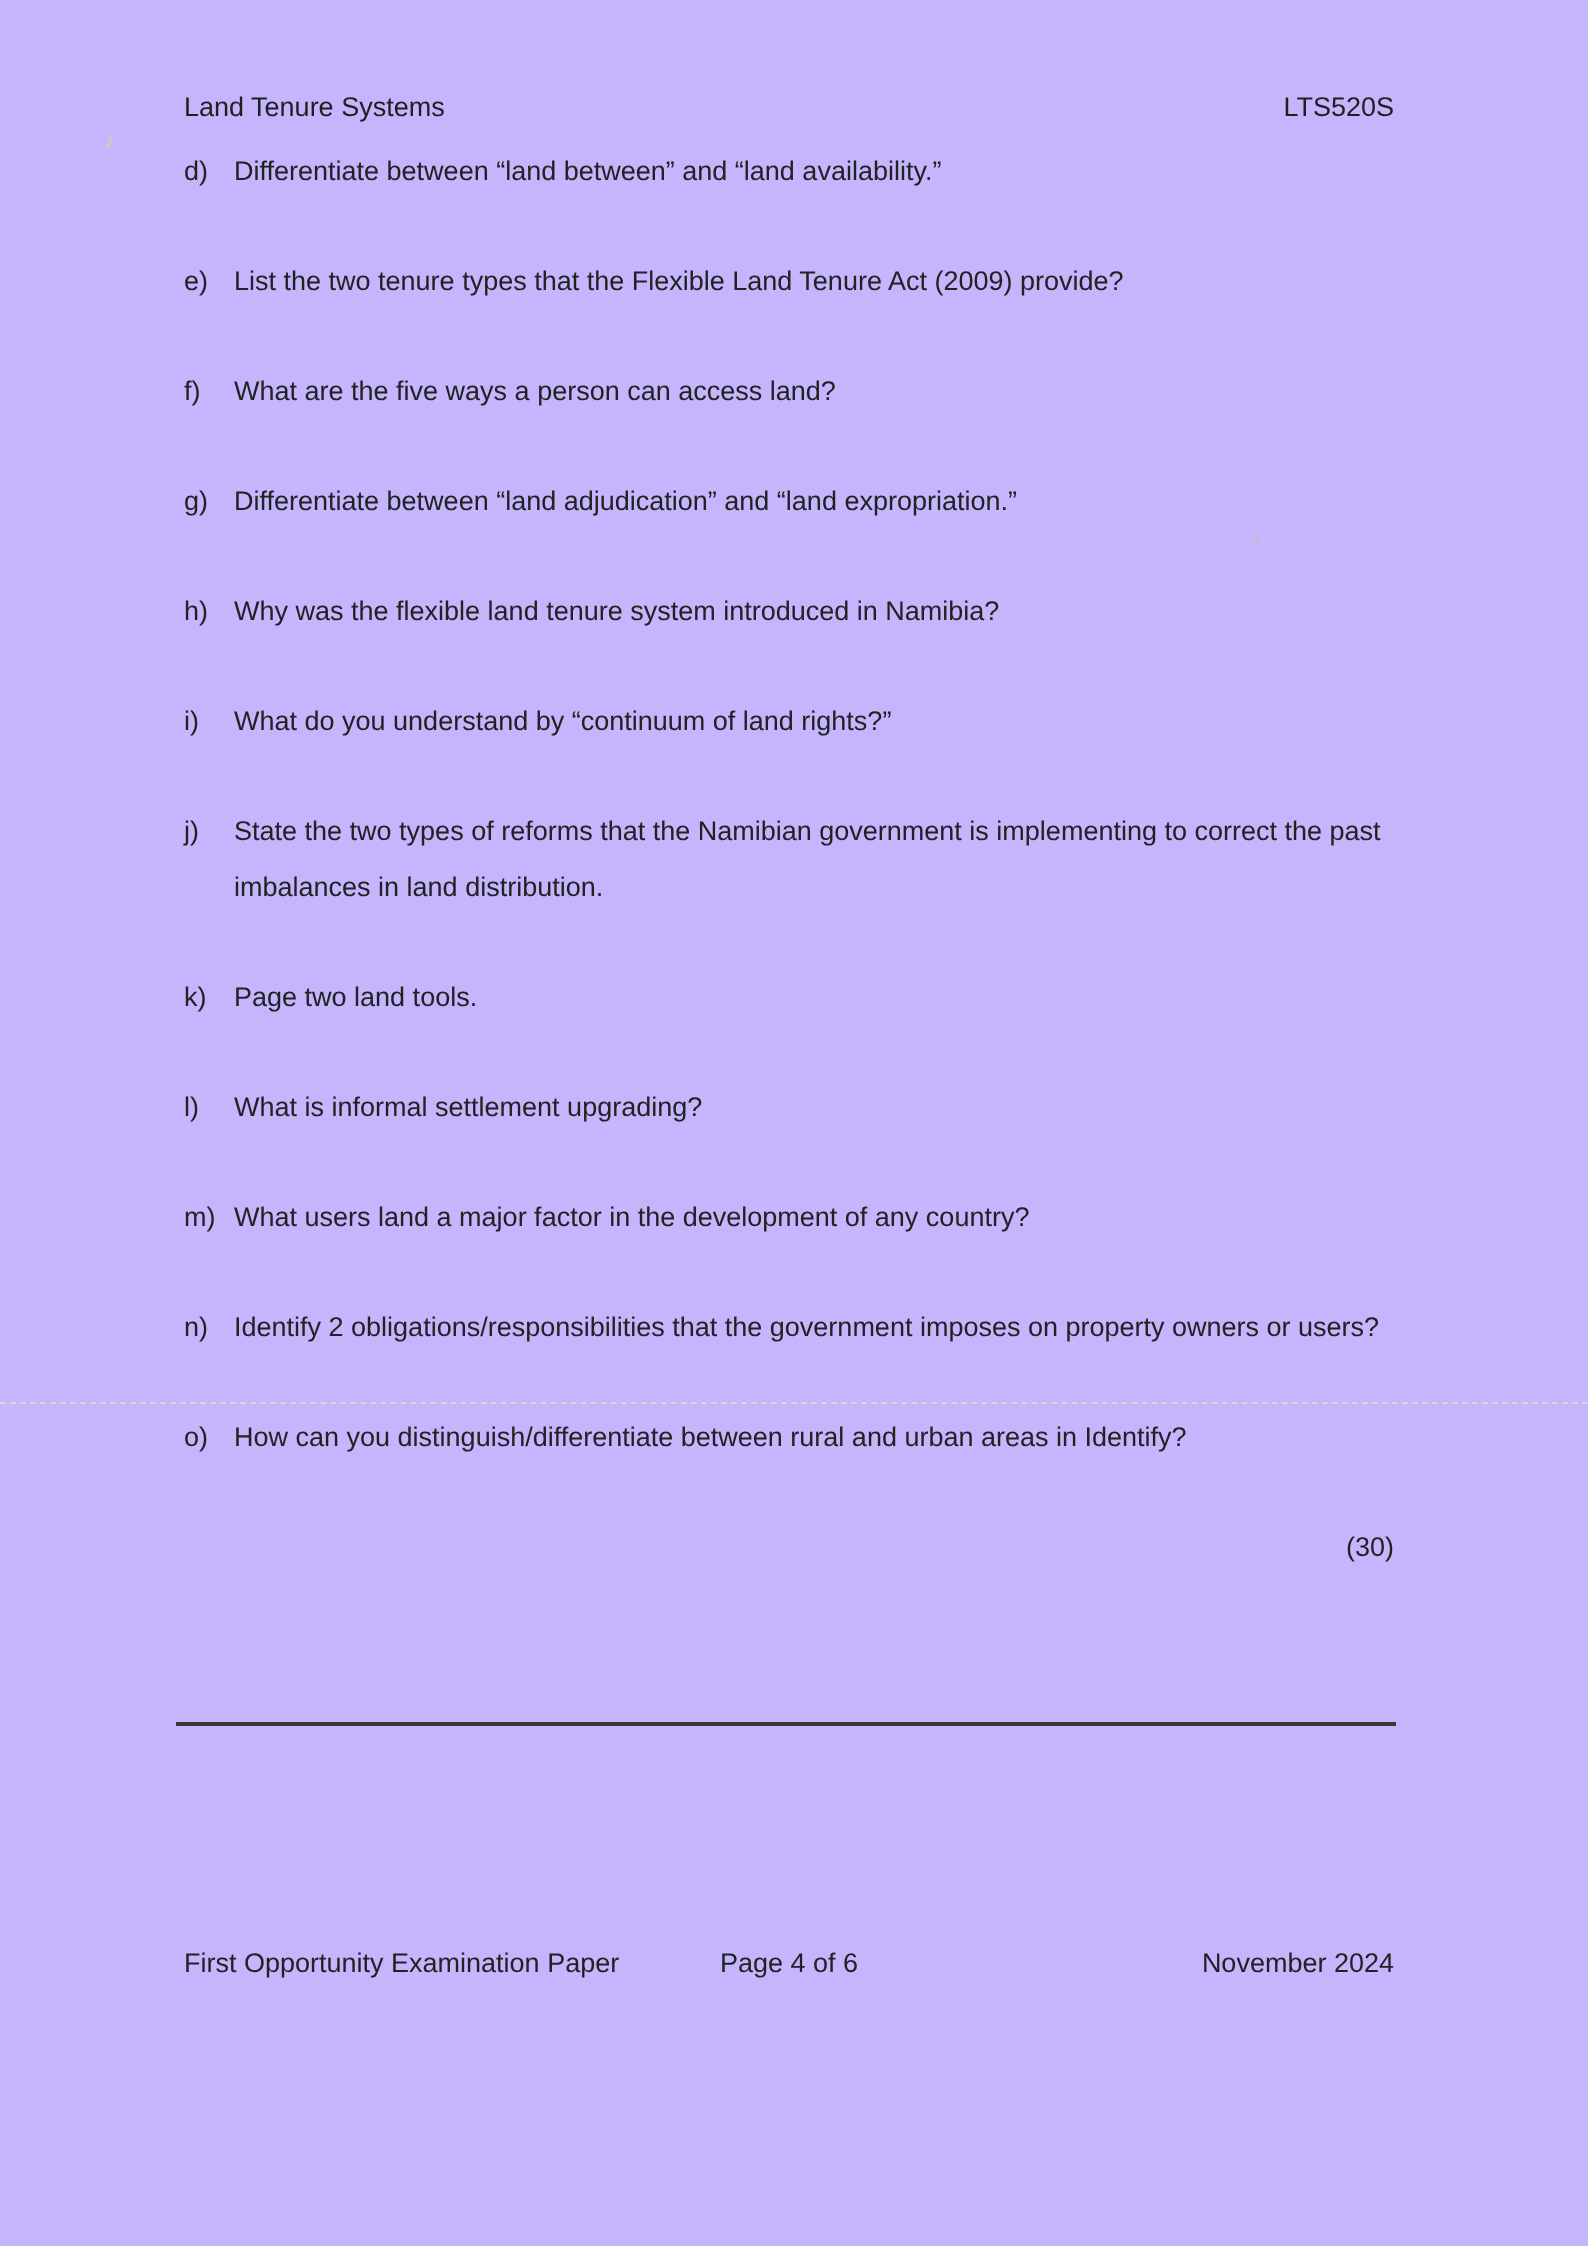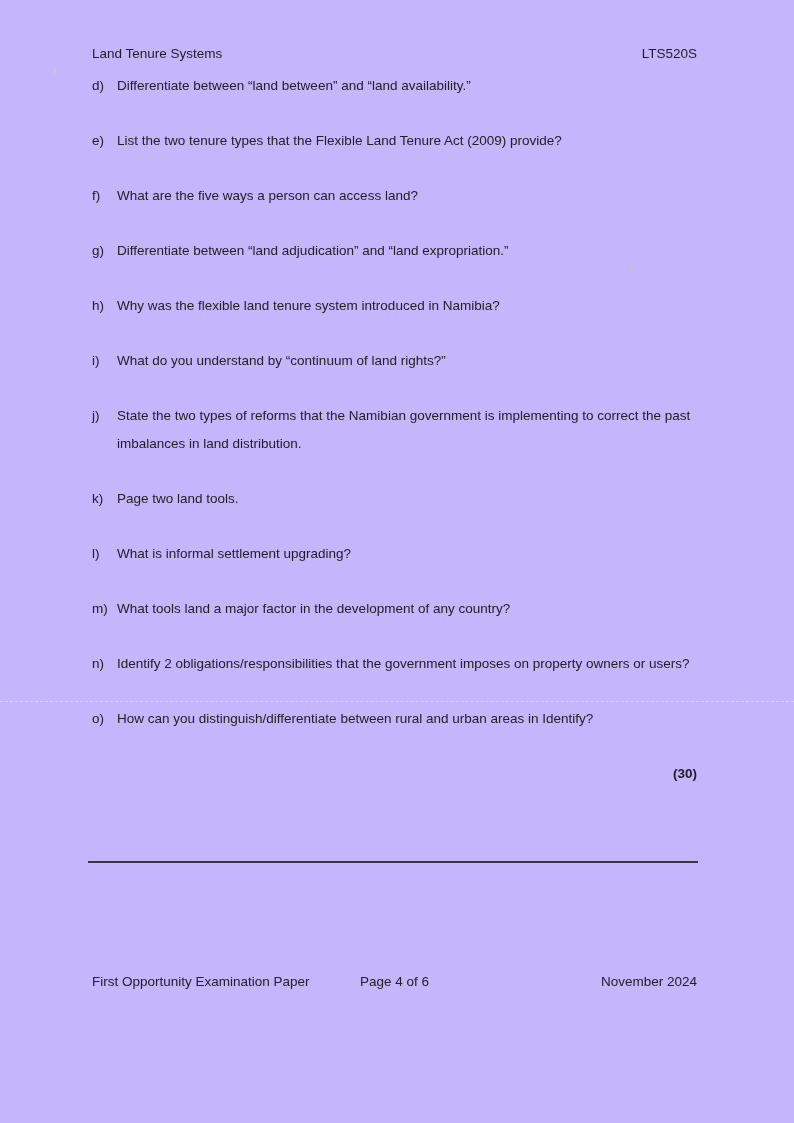--- a/index.html
+++ b/index.html
@@ -43,21 +43,20 @@
     flex: 0 0 25px;
   }
   .q-text {
     flex: 1 1 auto;
   }
 
   .marks-section {
     text-align: right;
     line-height: 28px;
     margin-top: 0px;
-    font-weight: bold;
   }
   .marks-total {
     text-align: right;
     line-height: 28px;
     font-weight: bold;
     margin-top: 23px;
   }
   .rule {
     position: absolute;
     left: 88px;
@@ -153,21 +152,21 @@
       <div class="question">
         <span class="q-label">k)</span>
         <span class="q-text">Page two land tools.</span>
       </div>
       <div class="question">
         <span class="q-label">l)</span>
         <span class="q-text">What is informal settlement upgrading?</span>
       </div>
       <div class="question">
         <span class="q-label">m)</span>
-        <span class="q-text">What tools land a major factor in the development of any country?</span>
+        <span class="q-text">What users land a major factor in the development of any country?</span>
       </div>
       <div class="question">
         <span class="q-label">n)</span>
         <span class="q-text">Identify 2 obligations/responsibilities that the government imposes on property owners or users?</span>
       </div>
       <div class="question">
         <span class="q-label">o)</span>
         <span class="q-text">How can you distinguish/differentiate between rural and urban areas in Identify?</span>
       </div>
     </div>

